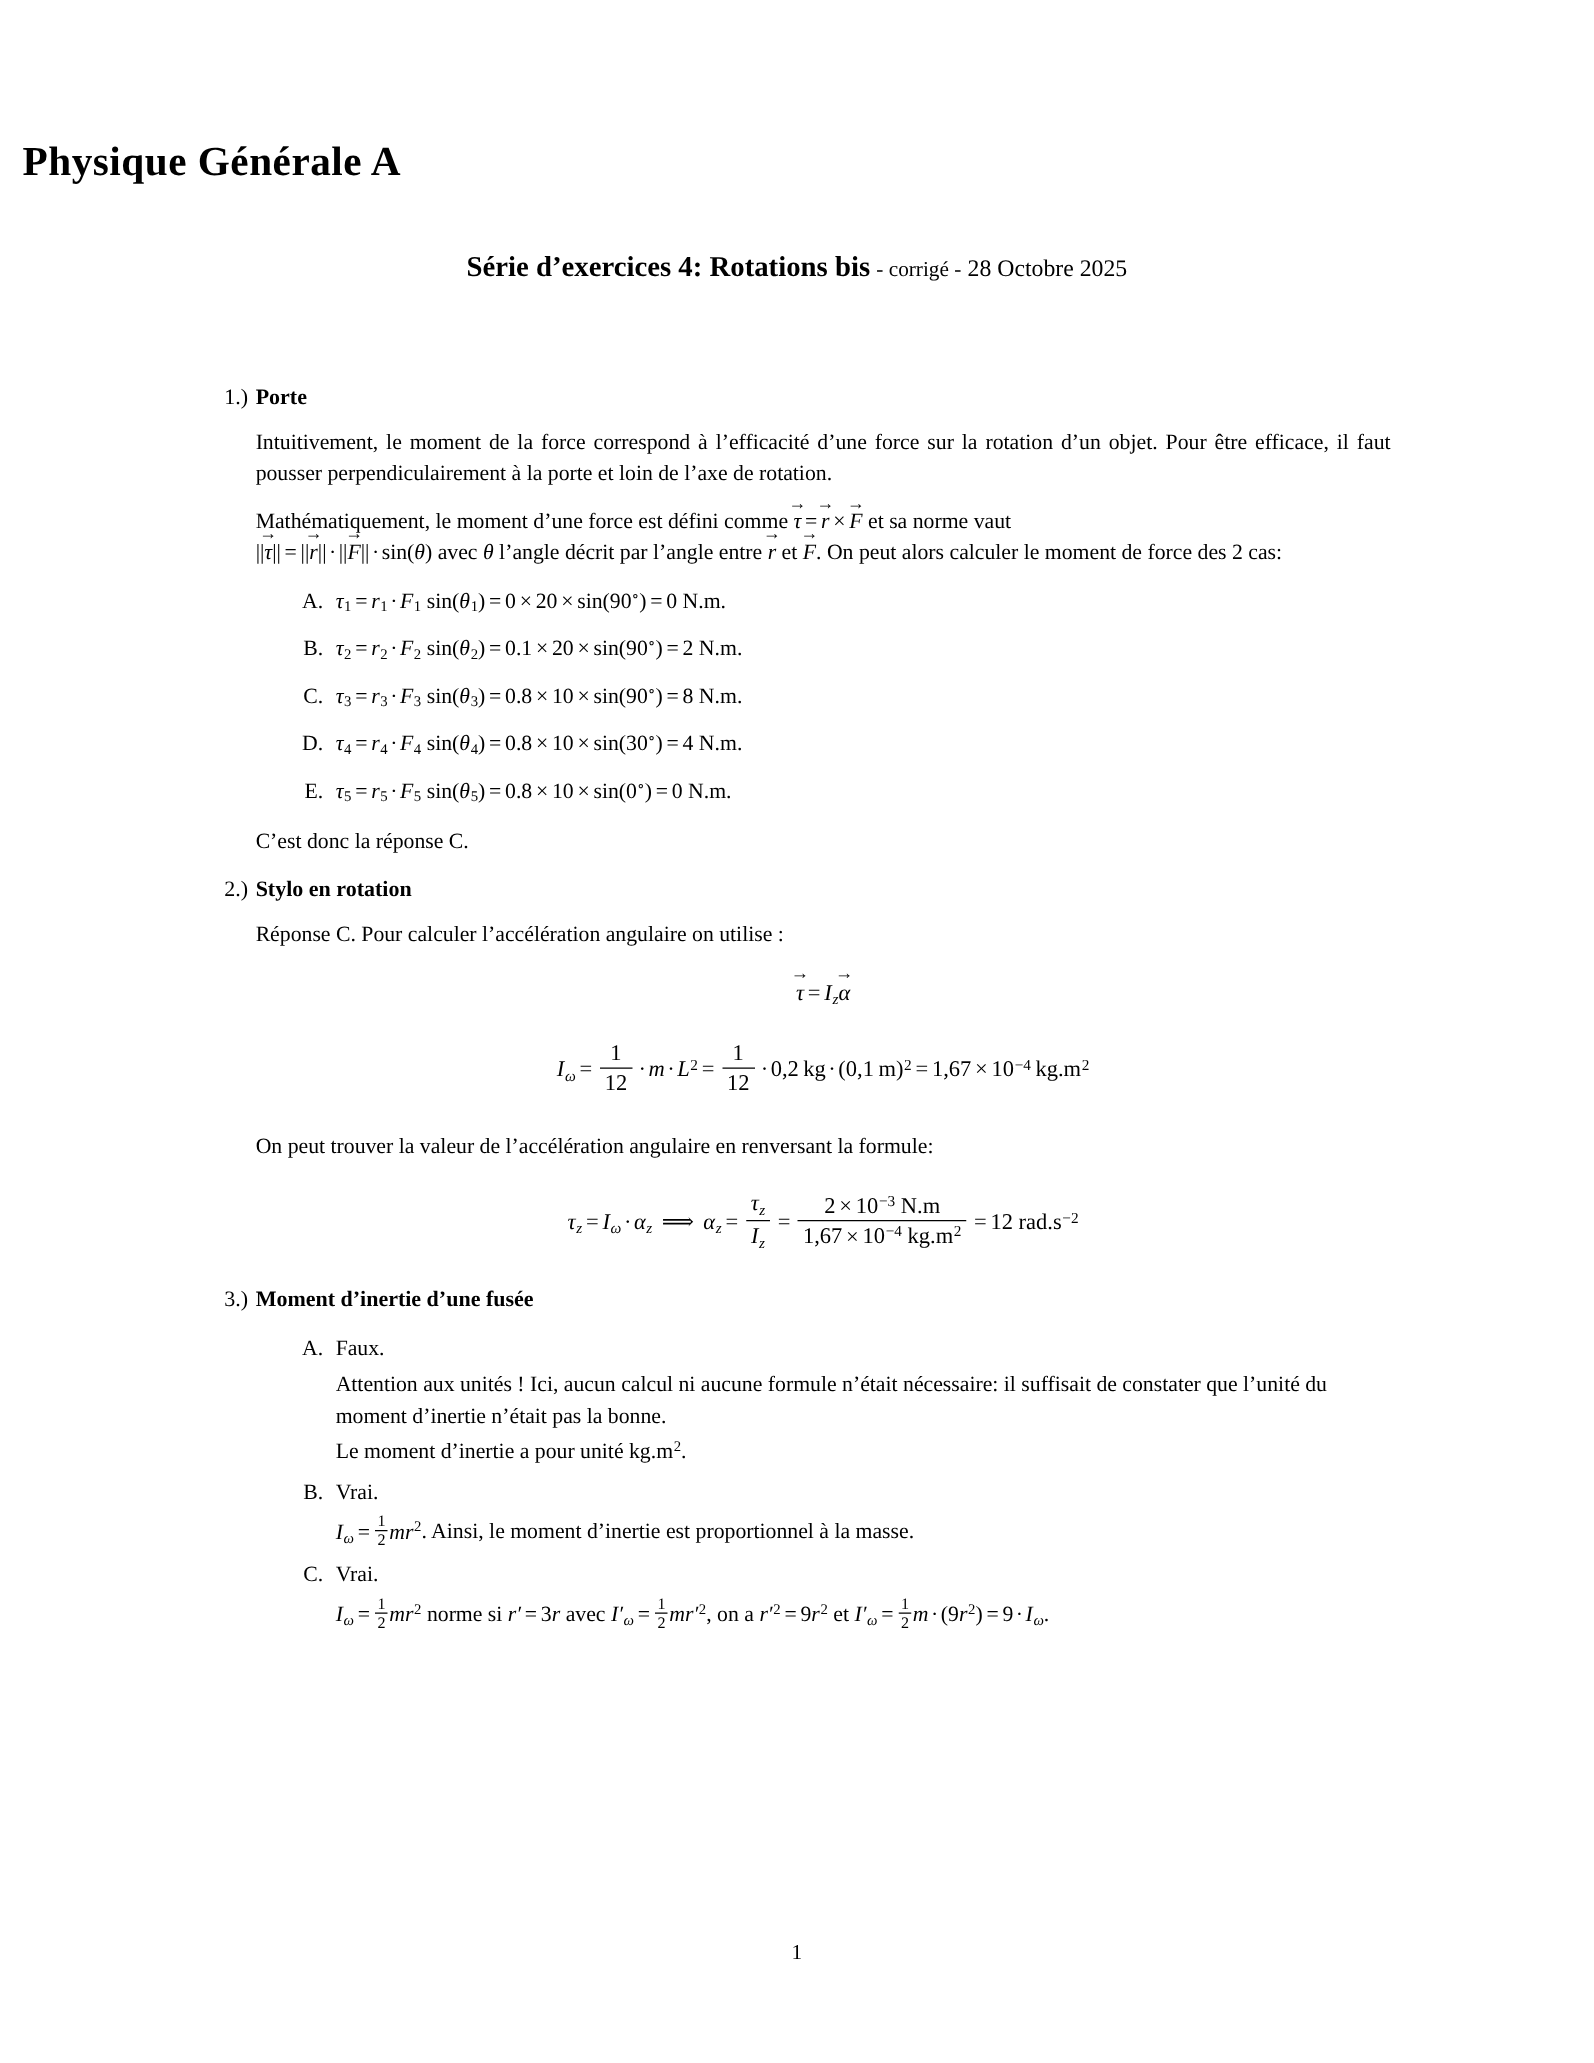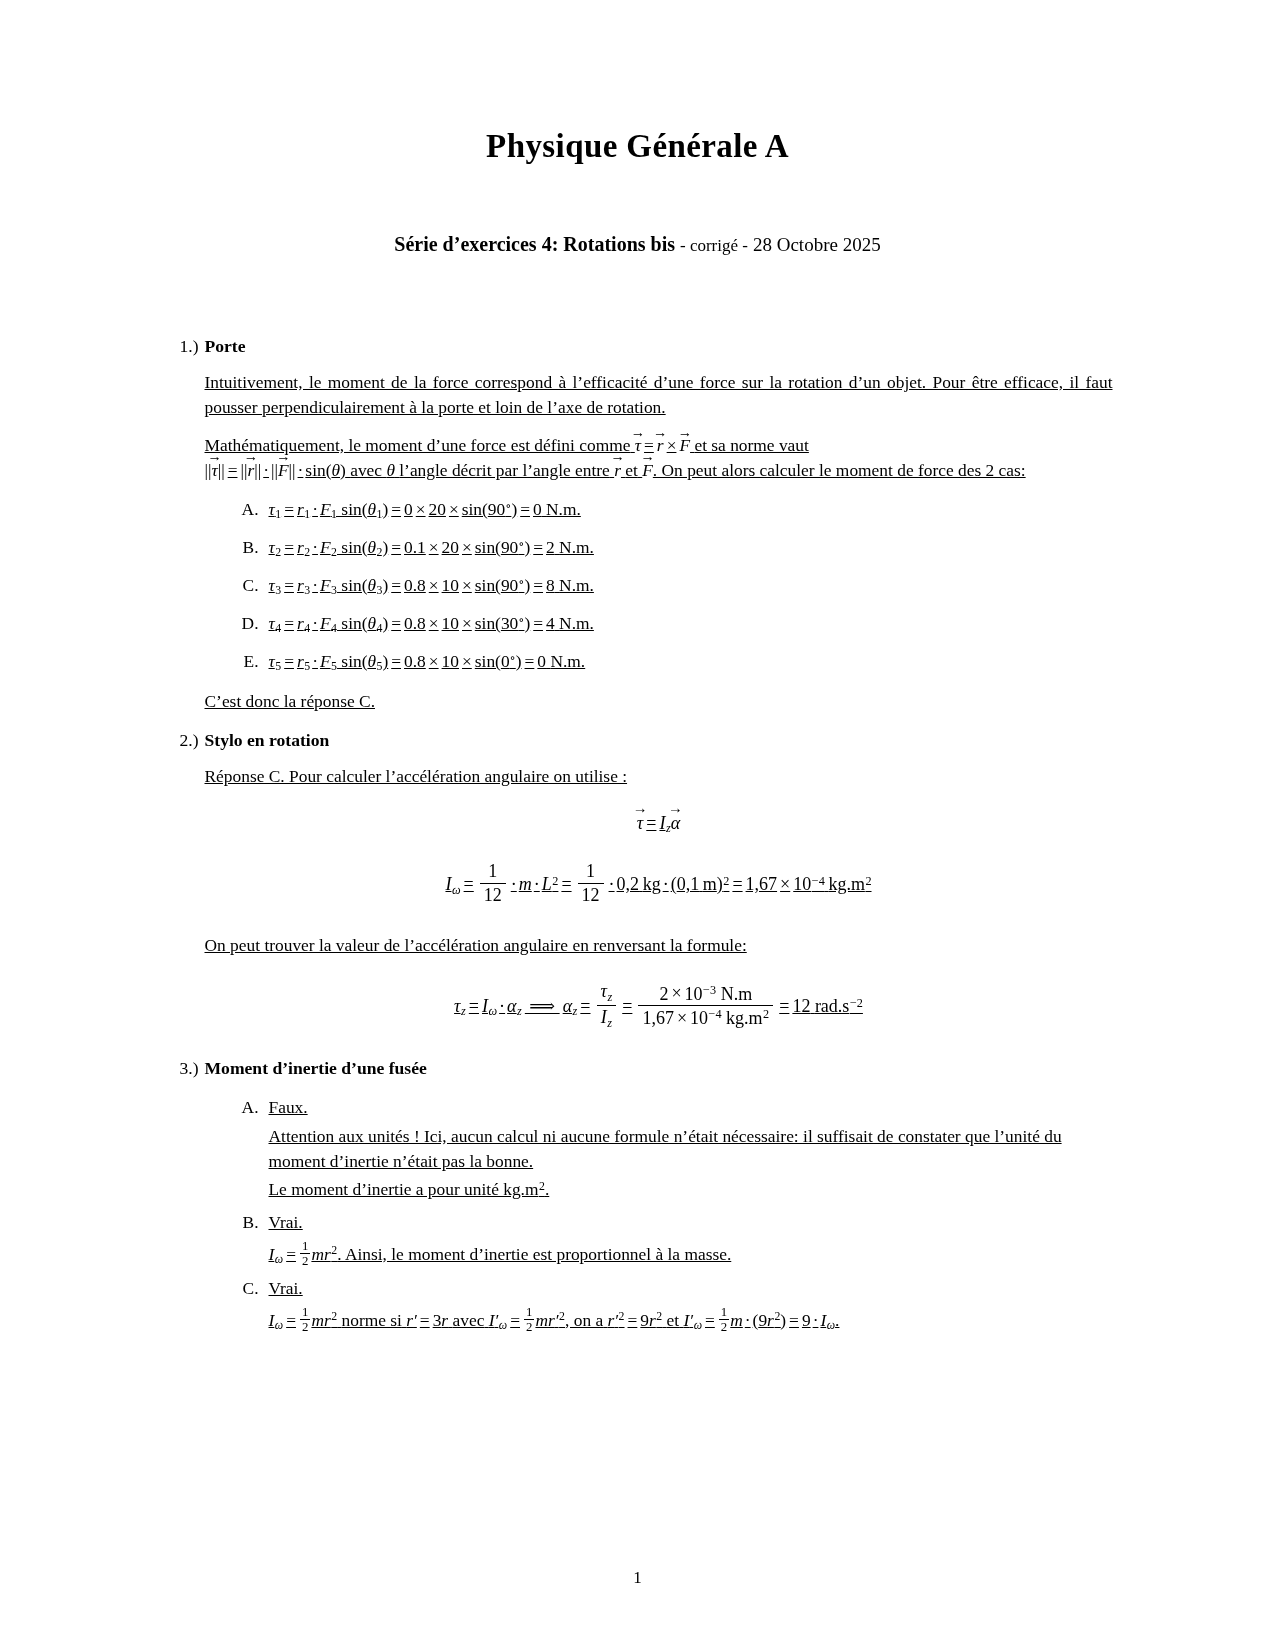--- a/index.html
+++ b/index.html
@@ -18,36 +18,37 @@
   .page {
     width: 1275px;
     height: 1650px;
     position: relative;
     box-sizing: border-box;
     padding: 0;
   }
 
   
   .doc-title {
-    text-align: center;
+    text-align: left;
     font-size: 33px;
     font-weight: bold;
     letter-spacing: 0.4px;
-    margin: 16px;
+    margin: 0;
     padding-top: 112px;
+    padding-left: 18px;
   }
   .doc-subtitle {
     text-align: center;
     font-size: 20px;
     margin: 0;
     padding-top: 52px;
   }
   .doc-subtitle .sub-bold {
     font-weight: bold;
-    font-size: 20px;
+    font-size: 23px;
   }
   .doc-subtitle .sub-small {
     font-size: 17px;
   }
   .doc-subtitle .sub-date {
     font-size: 19px;
   }
 
   
   .content {
@@ -76,21 +77,20 @@
     text-align: right;
     font-weight: normal;
   }
   .sec-title {
     font-weight: bold;
   }
 
   .body-block {
     padding-left: 42px;
     padding-right: 0;
-    text-decoration: underline;
   }
   p.par {
     margin: 0 0 14px 0;
     text-align: justify;
     text-justify: inter-word;
   }
   p.nojust {
     text-align: left;
   }
 

